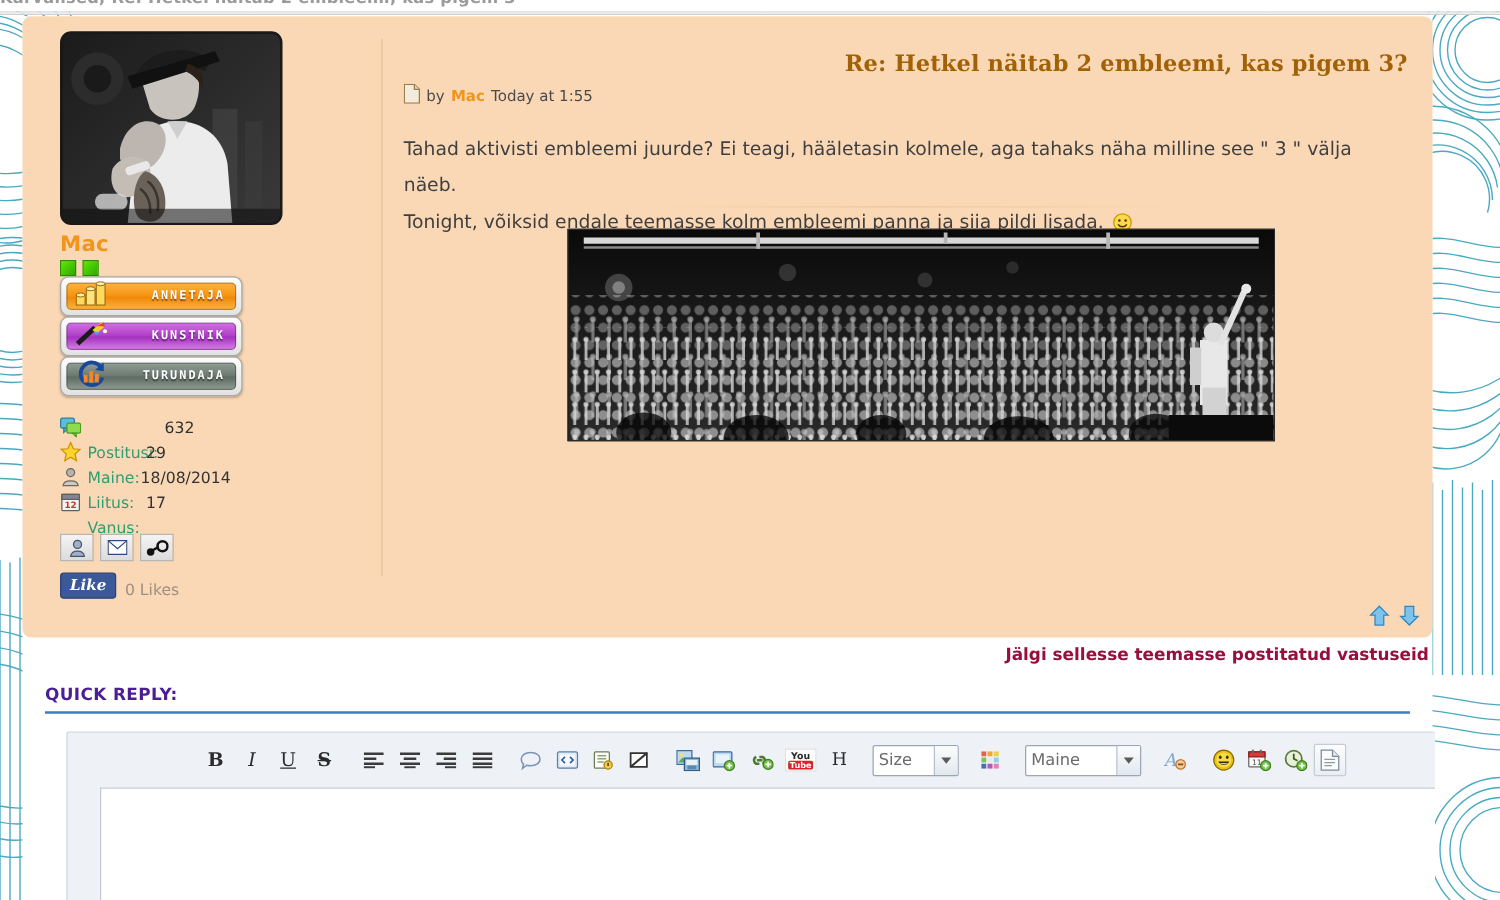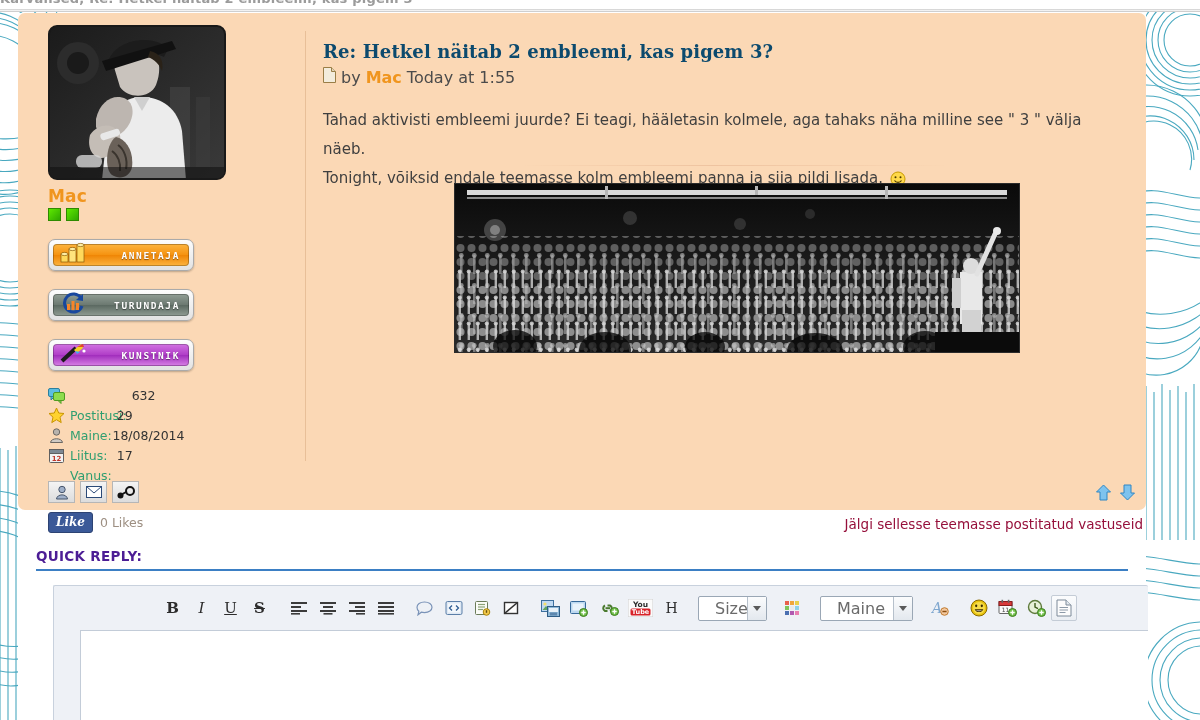--- a/index.html
+++ b/index.html
@@ -77,21 +77,21 @@
   }
   #online-dots { margin-top: 2px; display: flex; gap: 5px; }
   .dot {
     width: 13px; height: 13px;
     background: linear-gradient(to bottom right,#5ee800,#2fa700);
     border: 1px solid #2e8a00;
   }
 
   
   .badge {
-    margin-top: 18px;
+    margin-top: 0;
     width: 146px; height: 32px;
     border-radius: 7px;
     background: linear-gradient(to bottom,#fdfdfd,#e2e2e2);
     border: 1px solid #aaa;
     box-shadow: 0 1px 2px rgba(0,0,0,.25);
     padding: 3px;
     position: relative;
   }
   .badge .fill {
     position: absolute; left: 4px; top: 4px; right: 4px; bottom: 4px;
@@ -124,46 +124,47 @@
   
   #contact-row { margin-top: 16px; display: flex; gap: 5px; }
   .cbtn {
     width: 27px; height: 22px;
     background: linear-gradient(to bottom,#f4f4f4,#dcdcdc);
     border: 1px solid #b6b6b6;
     display: flex; align-items: center; justify-content: center;
   }
 
   
-  #like-row { margin-top: 9px; display: flex; align-items: center; gap: 7px; }
+  #like-row { margin-top: 9px; display: flex; align-items: flex-end; gap: 7px; }
   #like-btn {
     background: #3b5998; color: #fff;
     font-size: 12px; font-weight: bold; font-style: italic;
     padding: 2px 7px 3px; border-radius: 3px;
     border: 1px solid #2d4373;
     font-family: "DejaVu Serif","Liberation Serif",serif;
   }
   #like-count { color: #9d8f82; font-size: 12.5px; }
 
   
   #vdiv {
     position: absolute; left: 287px; top: 18px; width: 1px; height: 430px;
     background: #e8bf98;
   }
 
   
   #msg-col { position: absolute; left: 305px; top: 28px; right: 20px; }
   #post-title {
-    font-size: 18px; font-weight: bold; color: #0c4a6e;
+    font-size: 18px; font-weight: bold; color: #a16207;
     font-family: "DejaVu Serif","Liberation Serif",serif;
     letter-spacing: .1px;
+    text-align: right;
   }
   #post-meta {
     margin-top: 5px; display: flex; align-items: center; gap: 5px;
-    font-size: 16px; color: #4b4b4b; text-align: center;
+    font-size: 12px; color: #4b4b4b; text-align: center;
   }
   #post-meta .author { color: #f0951e; font-weight: bold; }
   #post-body {
     margin-top: 19px;
     font-size: 15px; color: #3f3f3f; line-height: 29px;
     font-family: "DejaVu Sans","Liberation Sans",sans-serif;
   }
   .smiley-inline { vertical-align: -4px; margin-left: 2px; }
 
   #hrule {
@@ -185,21 +186,21 @@
     position: absolute; right: 10px; bottom: 5px;
     display: flex; gap: 7px; align-items: center;
   }
 
   
   #follow-line {
     position: absolute; left: 0; top: 503px; width: 1128px;
     text-align: right; padding-right: 3px;
     font-size: 13.5px; color: #96103b;
   }
-  #follow-line span { cursor: pointer; }
+  #follow-line span { cursor: pointer; font-weight: bold; }
 
   
   #qr-title {
     position: absolute; left: 18px; top: 535px;
     font-size: 13.5px; font-weight: bold; color: #4c1d95;
     letter-spacing: .3px;
   }
   #qr-rule {
     position: absolute; left: 18px; top: 556px; width: 1092px; height: 2px;
     background: #3b7fc4;
@@ -230,21 +231,21 @@
   }
   .tb-gap { width: 10px; flex: 0 0 10px; }
 
   .combo {
     height: 25px; display: flex; align-items: stretch;
     border: 1px solid #9aa7b5; background: #fff; border-radius: 2px;
     margin: 0 2px;
   }
   .combo .cval {
     display: flex; align-items: center;
-    padding: 0 16px; font-size: 16px; color: #6b6b6b;
+    padding: 0 4px; font-size: 13px; color: #6b6b6b;
     min-width: 0;
   }
   .combo.size .cval { width: 48px; }
   .combo.font .cval { width: 72px; }
   .combo .carrow {
     width: 19px; border-left: 1px solid #b6c0cb;
     background: linear-gradient(to bottom,#fbfcfd,#e3e8ee);
     display: flex; align-items: center; justify-content: center;
   }
   .tri-down {
@@ -455,46 +456,46 @@
                   <ellipse cx="13.5" cy="7" rx="3.5" ry="1.6" fill="#fff0a8"></ellipse>
                   <ellipse cx="21.5" cy="3" rx="3.5" ry="1.6" fill="#fff0a8"></ellipse>
                 </g>
               </svg>
             </span>
             <span class="btext">ANNETAJA</span>
           </div>
         </div>
 
         <div class="badge">
+          <div class="fill kunstnik">
+            <span class="bicon">
+              <svg width="28" height="22" viewBox="0 0 28 22" xmlns="http://www.w3.org/2000/svg">
+                <line x1="3" y1="19" x2="17" y2="6" stroke="#1c1c1c" stroke-width="4"></line>
+                <path d="M15 8 L22 2 L24 6 L18 11 Z" fill="#f2d024"></path>
+                <path d="M18 5 L24 2 L25 5 Z" fill="#e3452d"></path>
+                <path d="M16 9 L21 10 L18 12 Z" fill="#3fa9f5"></path>
+                <circle cx="25" cy="9" r="1.6" fill="#fff"></circle>
+              </svg>
+            </span>
+            <span class="btext">KUNSTNIK</span>
+          </div>
+        </div>
+
+        <div class="badge">
           <div class="fill turundaja">
             <span class="bicon">
               <svg width="28" height="22" viewBox="0 0 28 22" xmlns="http://www.w3.org/2000/svg">
                 <path d="M22 6 A9 9 0 1 0 23 14" stroke="#18479e" stroke-width="3" fill="none"></path>
                 <path d="M24 2 L24 9 L17 8 Z" fill="#18479e"></path>
                 <rect x="8" y="12" width="3" height="6" fill="#f5862a"></rect>
                 <rect x="12.5" y="9" width="3" height="9" fill="#f5862a"></rect>
                 <rect x="17" y="11" width="3" height="7" fill="#f5862a"></rect>
               </svg>
             </span>
             <span class="btext">TURUNDAJA</span>
-          </div>
-        </div>
-
-        <div class="badge">
-          <div class="fill kunstnik">
-            <span class="bicon">
-              <svg width="28" height="22" viewBox="0 0 28 22" xmlns="http://www.w3.org/2000/svg">
-                <line x1="3" y1="19" x2="17" y2="6" stroke="#1c1c1c" stroke-width="4"></line>
-                <path d="M15 8 L22 2 L24 6 L18 11 Z" fill="#f2d024"></path>
-                <path d="M18 5 L24 2 L25 5 Z" fill="#e3452d"></path>
-                <path d="M16 9 L21 10 L18 12 Z" fill="#3fa9f5"></path>
-                <circle cx="25" cy="9" r="1.6" fill="#fff"></circle>
-              </svg>
-            </span>
-            <span class="btext">KUNSTNIK</span>
           </div>
         </div>
 
         <div id="stats">
           <div class="stat">
             <span class="sicon">
               <svg width="17" height="17" viewBox="0 0 17 17" xmlns="http://www.w3.org/2000/svg">
                 <rect x="0.5" y="1.5" width="11" height="8" rx="1.5" fill="#5bbde0" stroke="#2b7f9e"></rect>
                 <path d="M3 9.5 L3 13 L6.5 9.5 Z" fill="#5bbde0" stroke="#2b7f9e"></path>
                 <rect x="5.5" y="5.5" width="11" height="8" rx="1.5" fill="#8ddc4d" stroke="#4d9a22"></rect>

